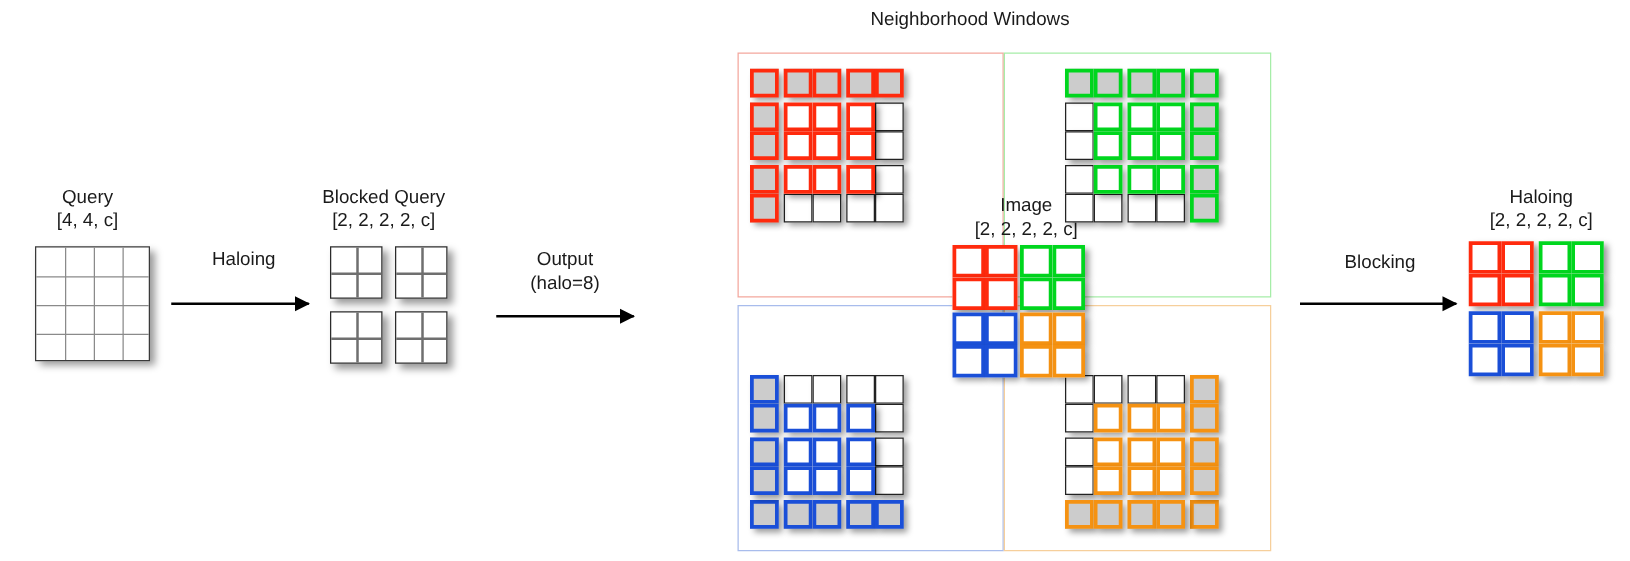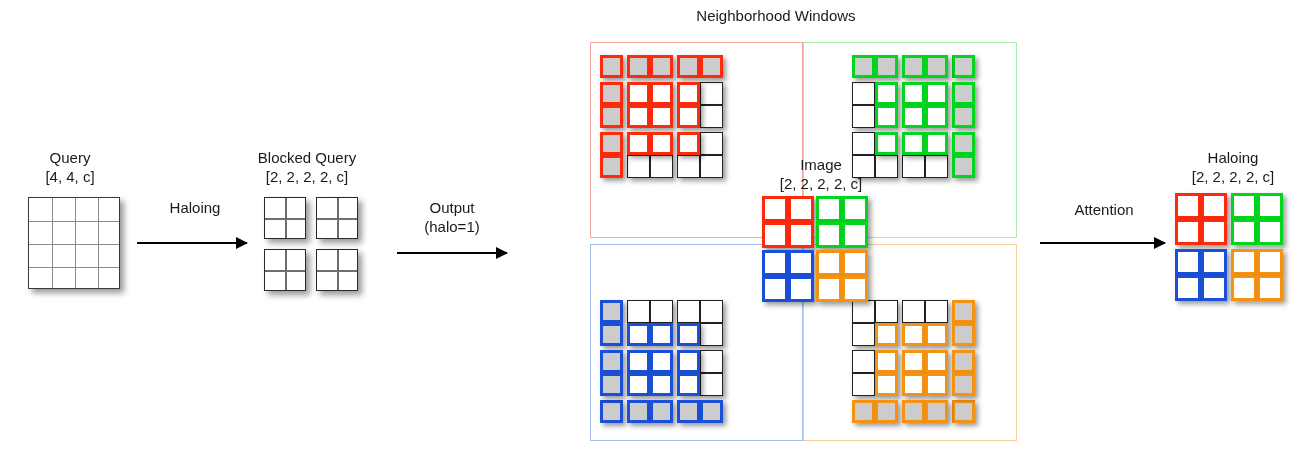--- a/index.html
+++ b/index.html
@@ -75,21 +75,21 @@
         <i style="left: 20.4px; top: 0px; width: 1.2px; height: 100%;"></i>
         <i style="top: 20.4px; left: 0px; height: 1.2px; width: 100%;"></i>
       </div>
       <div class="b2" style="left: 52px; top: 52px; width: 42px; height: 42px;">
         <i style="left: 20.4px; top: 0px; width: 1.2px; height: 100%;"></i>
         <i style="top: 20.4px; left: 0px; height: 1.2px; width: 100%;"></i>
       </div>
     </div>
 
   <div class="lbl" style="left:382px;top:198px;width:140px;">Output</div>
-  <div class="lbl" style="left:382px;top:217px;width:140px;">(halo=1)</div>
+  <div class="lbl" style="left:382px;top:217px;width:140px;">(halo=8)</div>
   <div class="arrow" style="left:397px;top:252px;width:110px;"></div>
 
   <div class="lbl" style="left:616px;top:6px;width:320px;">Neighborhood Windows</div>
 
   <div id="quadwrap" style="position:absolute;left:0;top:0;width:1304px;height:449px;">
       <div class="frame" style="left: 590px; top: 42px; width: 213px; height: 196px; border-color: rgb(243, 167, 157);"></div>
       <div class="frame" style="left: 803px; top: 42px; width: 214px; height: 196px; border-color: rgb(166, 237, 168);"></div>
       <div class="frame" style="left: 590px; top: 244px; width: 213px; height: 197px; border-color: rgb(168, 188, 236);"></div>
       <div class="frame" style="left: 803px; top: 244px; width: 214px; height: 197px; border-color: rgb(246, 207, 155);"></div>
       <div class="sq gray" style="left: 600px; top: 55px; width: 23px; height: 23px; border-color: rgb(255, 42, 13); border-width: 3px;"></div>
@@ -280,21 +280,21 @@
         <div class="c" style="left: 26px; top: 26px; width: 26px; height: 26px; border-color: rgb(26, 79, 216); border-width: 3px; z-index: 3;"></div>
       </div>
       <div class="q2" style="left: 54px; top: 54px; width: 52px; height: 52px;">
         <div class="c" style="left: 0px; top: 0px; width: 26px; height: 26px; border-color: rgb(245, 146, 18); border-width: 3px; z-index: 3;"></div>
         <div class="c" style="left: 26px; top: 0px; width: 26px; height: 26px; border-color: rgb(245, 146, 18); border-width: 3px; z-index: 3;"></div>
         <div class="c" style="left: 0px; top: 26px; width: 26px; height: 26px; border-color: rgb(245, 146, 18); border-width: 3px; z-index: 3;"></div>
         <div class="c" style="left: 26px; top: 26px; width: 26px; height: 26px; border-color: rgb(245, 146, 18); border-width: 3px; z-index: 3;"></div>
       </div>
     </div>
 
-  <div class="lbl" style="left:1044px;top:200px;width:120px;">Attention</div>
+  <div class="lbl" style="left:1044px;top:200px;width:120px;">Blocking</div>
   <div class="arrow" style="left:1040px;top:242px;width:125px;"></div>
 
   <div class="lbl" style="left:1175px;top:148px;width:116px;">Haloing</div>
   <div class="lbl" style="left:1165px;top:167px;width:136px;">[2, 2, 2, 2, c]</div>
   <div id="output" style="position:absolute;left:1175px;top:193px;width:116px;height:116px;">
       <div class="q2" style="left: 0px; top: 0px; width: 52px; height: 52px;">
         <div class="c" style="left: 0px; top: 0px; width: 26px; height: 26px; border-color: rgb(255, 42, 13); border-width: 3px; z-index: 3;"></div>
         <div class="c" style="left: 26px; top: 0px; width: 26px; height: 26px; border-color: rgb(255, 42, 13); border-width: 3px; z-index: 3;"></div>
         <div class="c" style="left: 0px; top: 26px; width: 26px; height: 26px; border-color: rgb(255, 42, 13); border-width: 3px; z-index: 3;"></div>
         <div class="c" style="left: 26px; top: 26px; width: 26px; height: 26px; border-color: rgb(255, 42, 13); border-width: 3px; z-index: 3;"></div>

